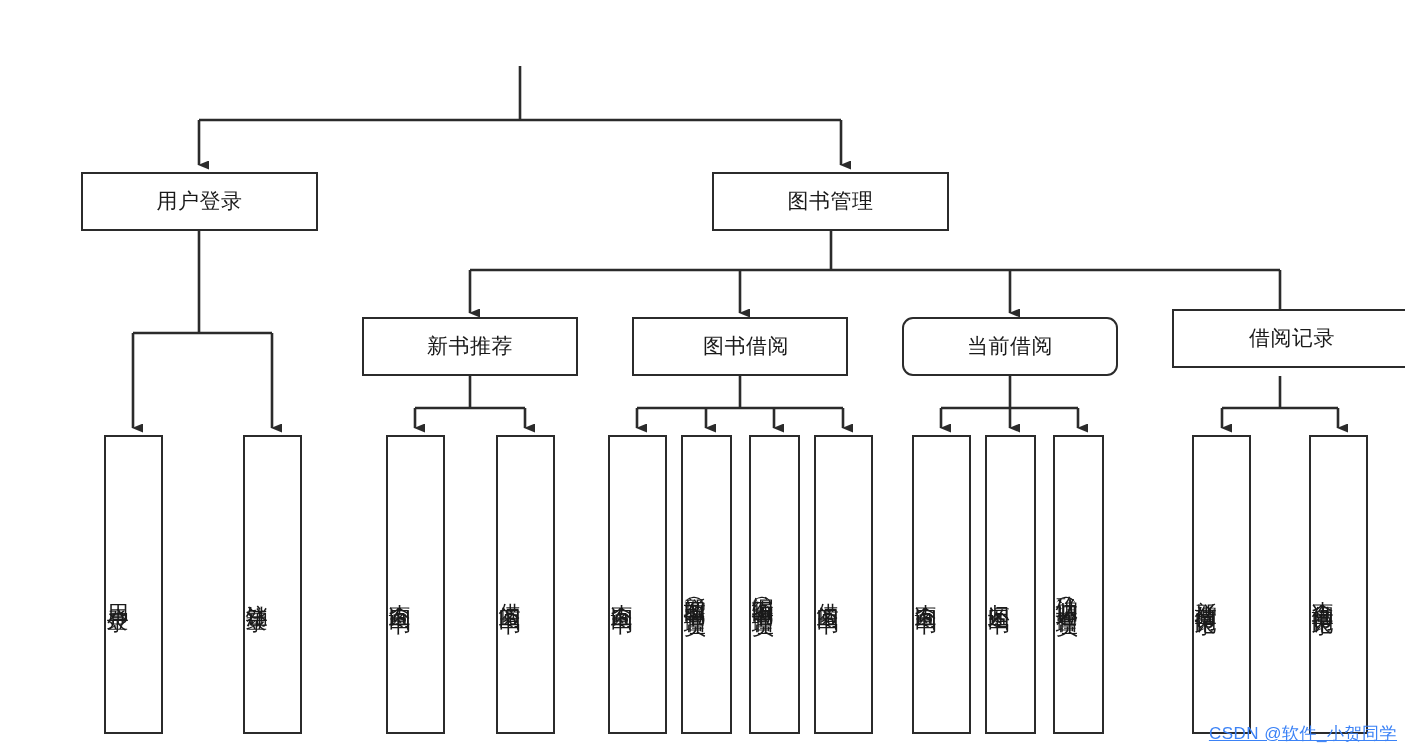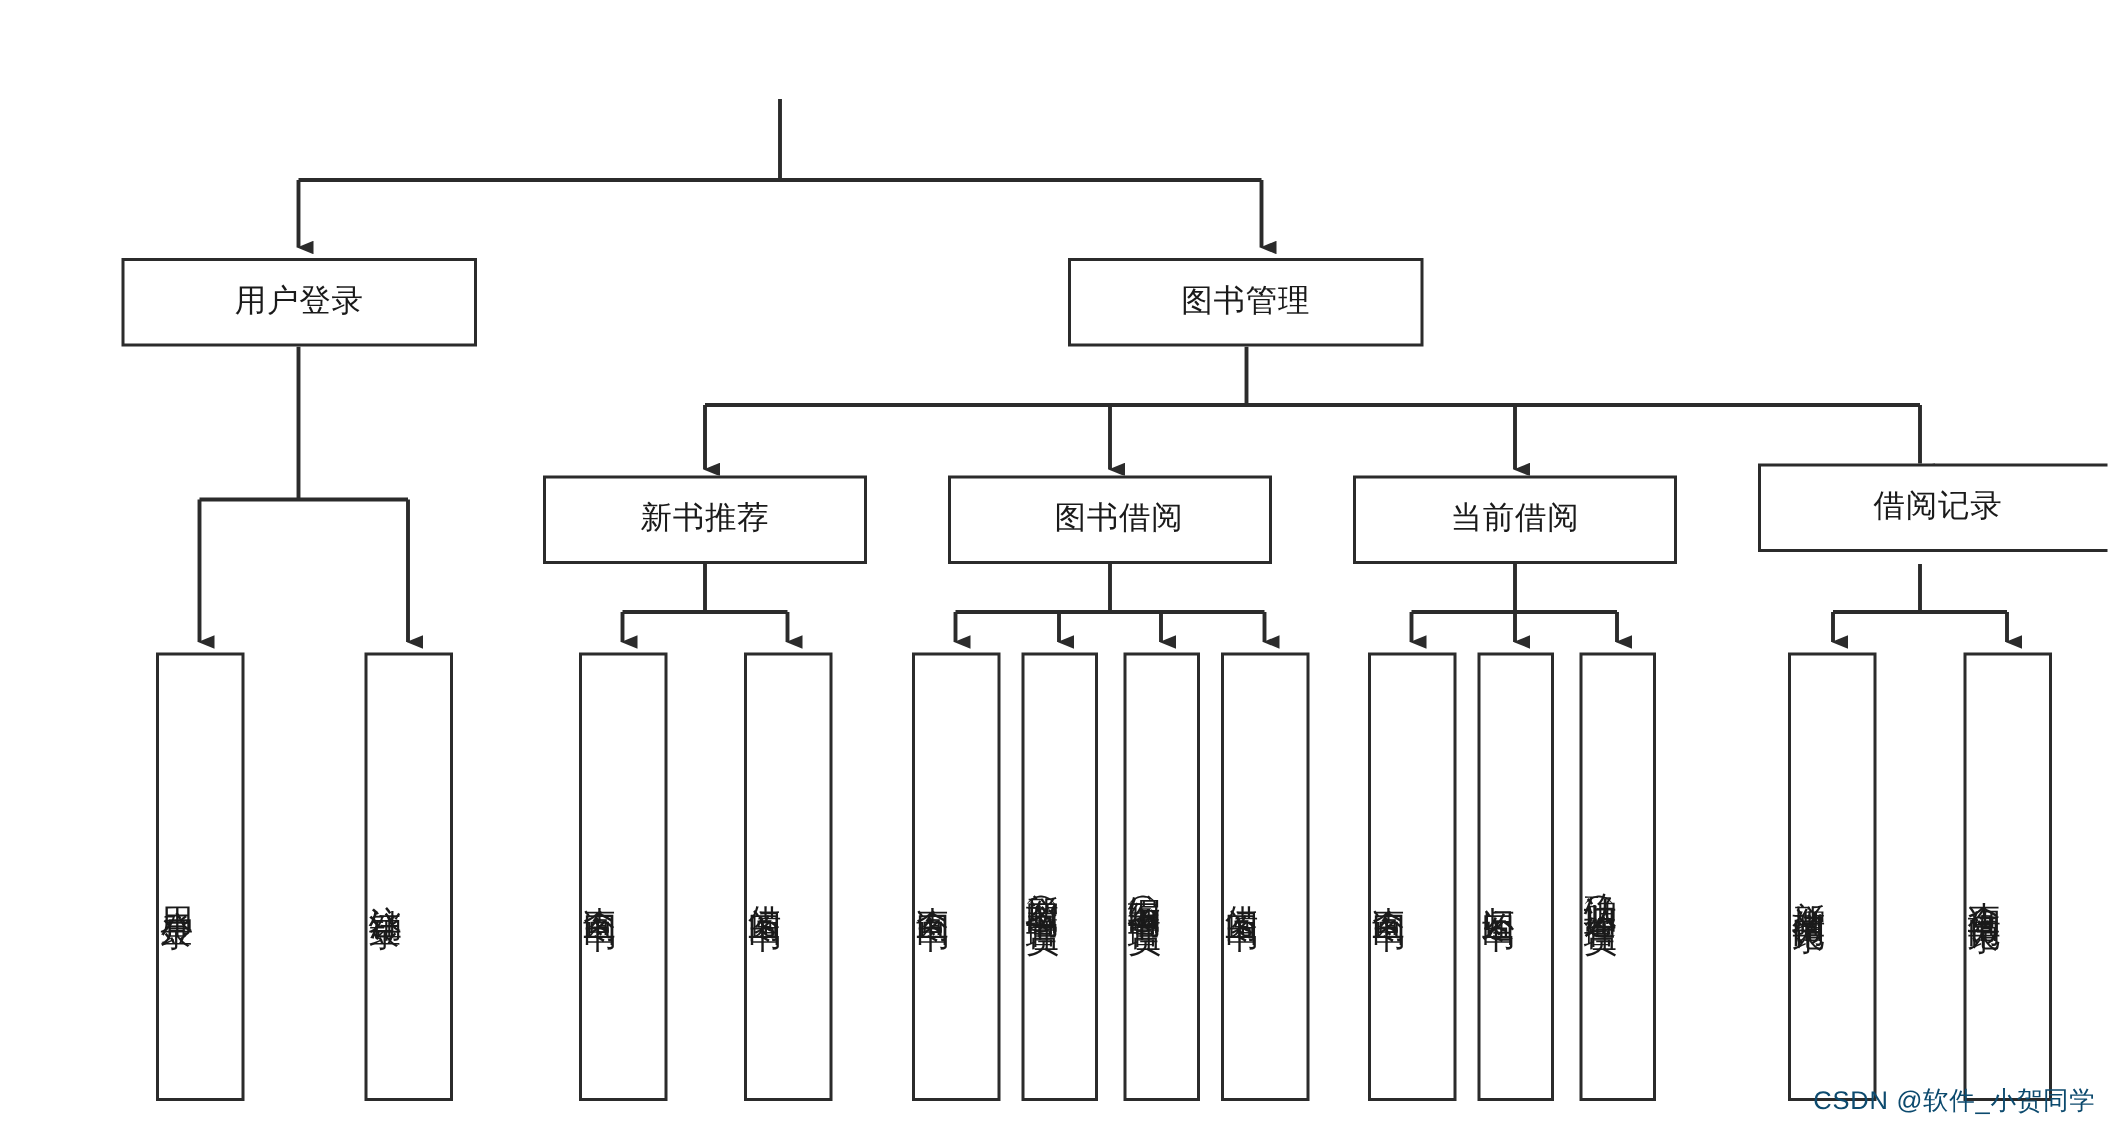--- a/index.html
+++ b/index.html
@@ -62,23 +62,24 @@
     letter-spacing: 3px;
   }
   .node.root .label {
     font-size: 22px;
   }
   #watermark {
     position: absolute;
     right: 8px;
     bottom: 2px;
     font-size: 17px;
-    color: #0c4a6e;
+    color: #3b82f6;
     letter-spacing: 0.5px;
     white-space: nowrap;
+    text-decoration: underline;
   }
 </style>
 </head>
 <body>
 
 <div id="diagram-root">
 
   <svg class="connectors" viewBox="0 0 1405 747" xmlns="http://www.w3.org/2000/svg">
     <defs>
       <marker id="arrowhead" markerWidth="9" markerHeight="11" refX="4.5" refY="10" orient="auto" markerUnits="userSpaceOnUse">
@@ -139,21 +140,21 @@
   </div>
 
   <div class="node horizontal" style="left:712px; top:172px; width:237px; height:59px;">
     <span class="label">图书管理</span>
   </div>
 
   <div class="node horizontal" style="left:632px; top:317px; width:216px; height:59px;padding-left:12px;">
     <span class="label">图书借阅</span>
   </div>
 
-  <div class="node horizontal" style="left:902px; top:317px; width:216px; height:59px;">
+  <div class="node horizontal" style="left:902px; top:317px; width:216px; height:59px;border-radius:11px;">
     <span class="label">当前借阅</span>
   </div>
 
   <div class="node horizontal" style="left:1172px; top:309px; width:240px; height:59px;">
     <span class="label">借阅记录</span>
   </div>
 
   <div class="node vertical" style="left:104px; top:435px; width:59px; height:299px;">
     <span class="label">用户登录</span>
   </div>

